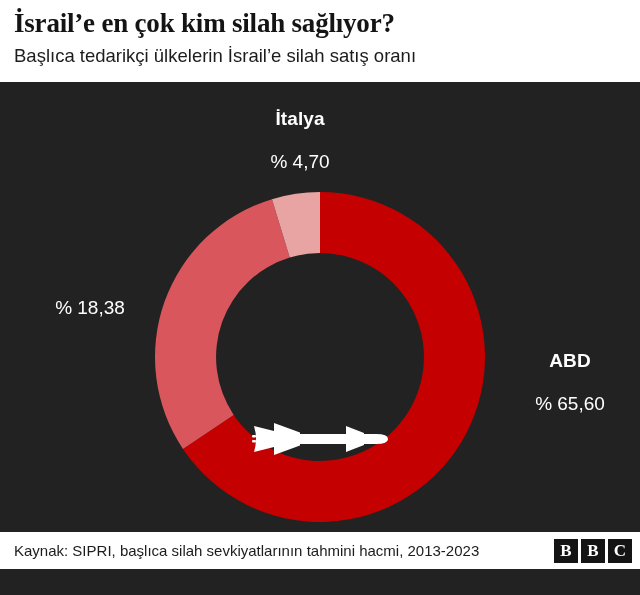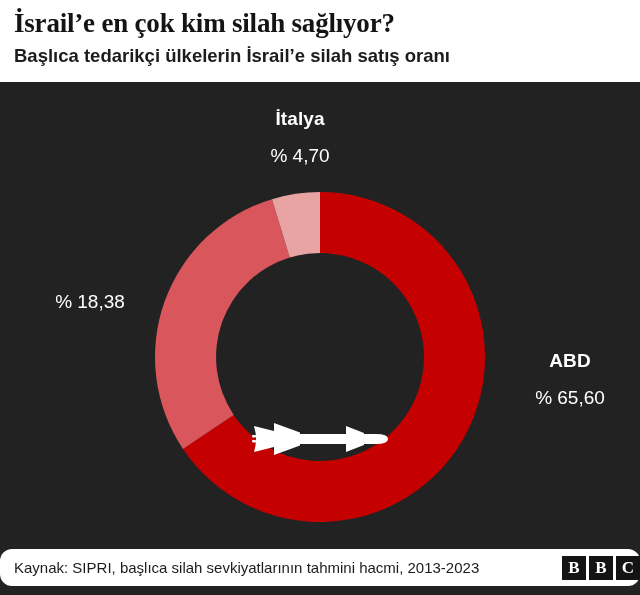--- a/index.html
+++ b/index.html
@@ -37,21 +37,21 @@
     font-weight: 700;
     color: #141414;
     letter-spacing: -0.2px;
     line-height: 34px;
     margin: 0;
     white-space: nowrap;
   }
   .chart-subtitle {
     font-family: "Liberation Sans", sans-serif;
     font-size: 18.5px;
-    font-weight: 700;
+    font-weight: 400;
     color: #1c1c1c;
     line-height: 26px;
     margin: 3px 0 0 0;
     white-space: nowrap;
   }
 
   
   .panel {
     position: absolute;
     left: 0;
@@ -94,21 +94,21 @@
   .slice-label .lbl-name {
     display: block;
     font-size: 19px;
     font-weight: 700;
     letter-spacing: 0.1px;
   }
   .slice-label .lbl-value {
     display: block;
     font-size: 19px;
     font-weight: 400;
-    margin-top: 14px;
+    margin-top: 20px;
   }
 
   .label-italya {
     left: 205px;
     top: 25px;
     width: 190px;
   }
   .label-almanya {
     left: 6px;
     top: 194px;
@@ -117,30 +117,29 @@
   .label-abd {
     left: 490px;
     top: 267px;
     width: 160px;
   }
 
   
   .footer {
     position: absolute;
     left: 0;
-    top: 549px;
+    top: 532px;
     width: 640px;
     height: 37px;
     background: #ffffff;
     display: flex;
     align-items: center;
     justify-content: space-between;
     box-sizing: border-box;
-    padding: 0 0 0 14px;
-    border-radius: 12px;
+    padding: 0 8px 0 14px;
   }
   .source-text {
     font-size: 15px;
     color: #1c1c1c;
     white-space: nowrap;
   }
   .bbc-logo {
     display: flex;
     gap: 3px;
   }

